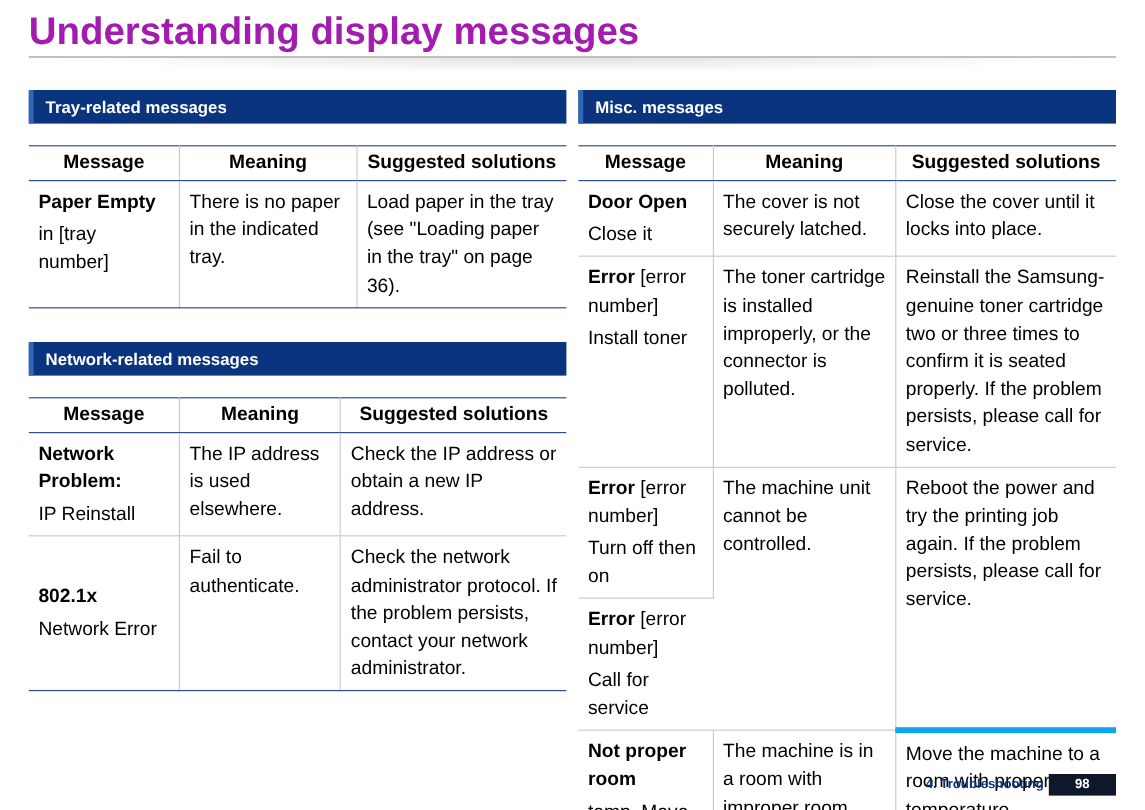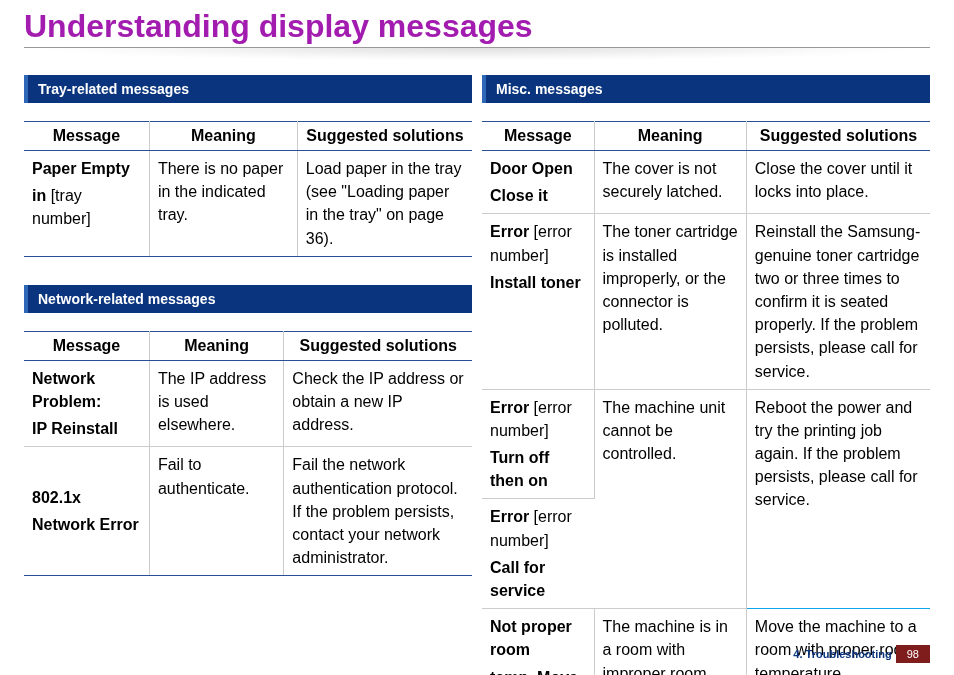--- a/index.html
+++ b/index.html
@@ -60,38 +60,38 @@
   tbody td {
     padding: 6px 8px;
     border-bottom: 1px solid #2b4f95;
     border-right: 1px solid #ccc;
     vertical-align: top;
     line-height: 1.45;
   }
   tbody td:last-child { border-right: none; margin-top: 36px; }
   .msg-line1 { font-weight: 700; }
   .msg-line2 { margin-top: 4px; }
-  .msg-line2 .b { font-weight: 700; }
+  .msg-line2 .b { font-weight: 400; }
   .middle-row td { border-bottom: 1px solid #ccc; }
   .footer {
     position: absolute;
     bottom: 12px;
     right: 24px;
     display: flex;
     align-items: center;
     gap: 4px;
     font-size: 11px;
     color: #0a357e;
     font-weight: 700;
   }
   .page-num {
-    background: #7f1d1d;
+    background: #0f172a;
     color: #fff;
-    padding: 3px 11px;
-    font-weight: 400;
+    padding: 3px 22px;
+    font-weight: 700;
   }
 </style>
 </head>
 <body>
 
 <h1 class="page-title">Understanding display messages</h1>
 <div class="title-rule"></div>
 
 <div class="columns">
 
@@ -135,21 +135,21 @@
           </td>
           <td>The IP address is used elsewhere.</td>
           <td>Check the IP address or obtain a new IP address.</td>
         </tr>
         <tr>
           <td style="vertical-align:middle">
             <div class="msg-line1">802.1x</div>
             <div class="msg-line2"><span class="b">Network Error</span></div>
           </td>
           <td>Fail to authenticate.</td>
-          <td>Fail the network authentication protocol. If the problem persists, contact your network administrator.</td>
+          <td>Check the network administrator protocol. If the problem persists, contact your network administrator.</td>
         </tr>
       </tbody>
     </table>
   </div>
 
   <div class="col">
     <div class="section-header">Misc. messages</div>
     <table>
       <thead>
         <tr>
@@ -175,21 +175,21 @@
           <td>The toner cartridge is installed improperly, or the connector is polluted.</td>
           <td>Reinstall the Samsung-genuine toner cartridge two or three times to confirm it is seated properly. If the problem persists, please call for service.</td>
         </tr>
 
         <tr>
           <td style="border-bottom:1px solid #ccc">
             <div><span class="msg-line1">Error</span><span> [error number]</span></div>
             <div class="msg-line2"><span class="b">Turn off then on</span></div>
           </td>
           <td rowspan="2" style="border-bottom:1px solid #ccc">The machine unit cannot be controlled.</td>
-          <td rowspan="2" style="border-bottom:1px solid #0ea5e9">Reboot the power and try the printing job again. If the problem persists, please call for service.</td>
+          <td rowspan="2" style="border-bottom:5px solid #0ea5e9">Reboot the power and try the printing job again. If the problem persists, please call for service.</td>
         </tr>
         <tr>
           <td style="border-bottom:1px solid #ccc">
             <div><span class="msg-line1">Error</span><span> [error number]</span></div>
             <div class="msg-line2"><span class="b">Call for service</span></div>
           </td>
         </tr>
         <tr>
           <td>
             <div class="msg-line1">Not proper room</div>

